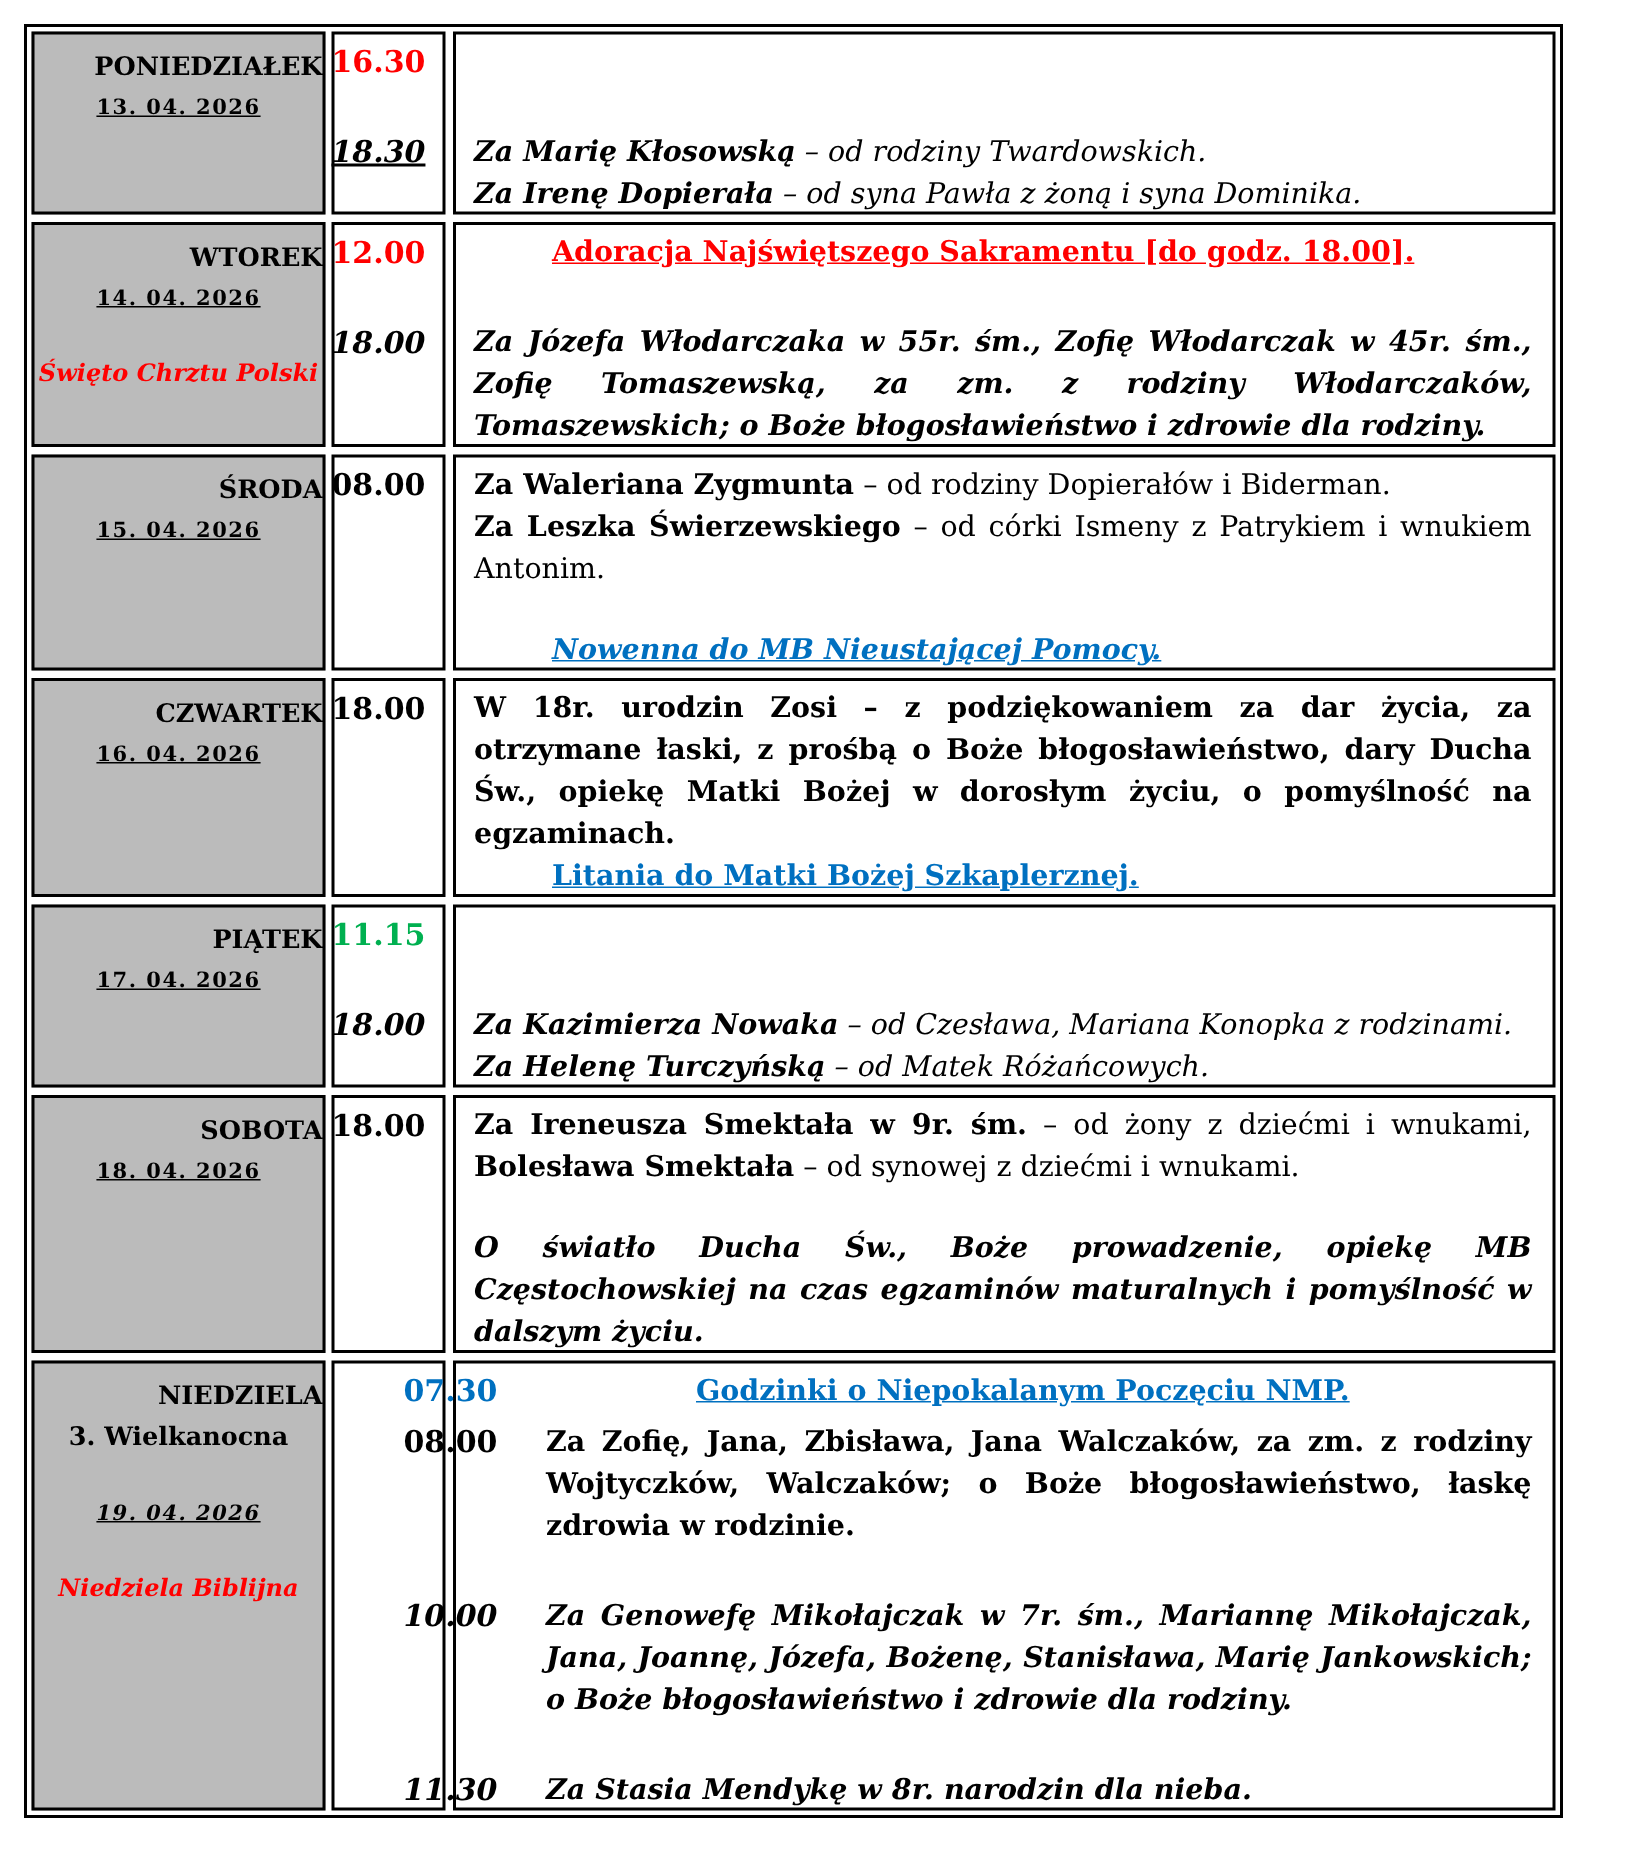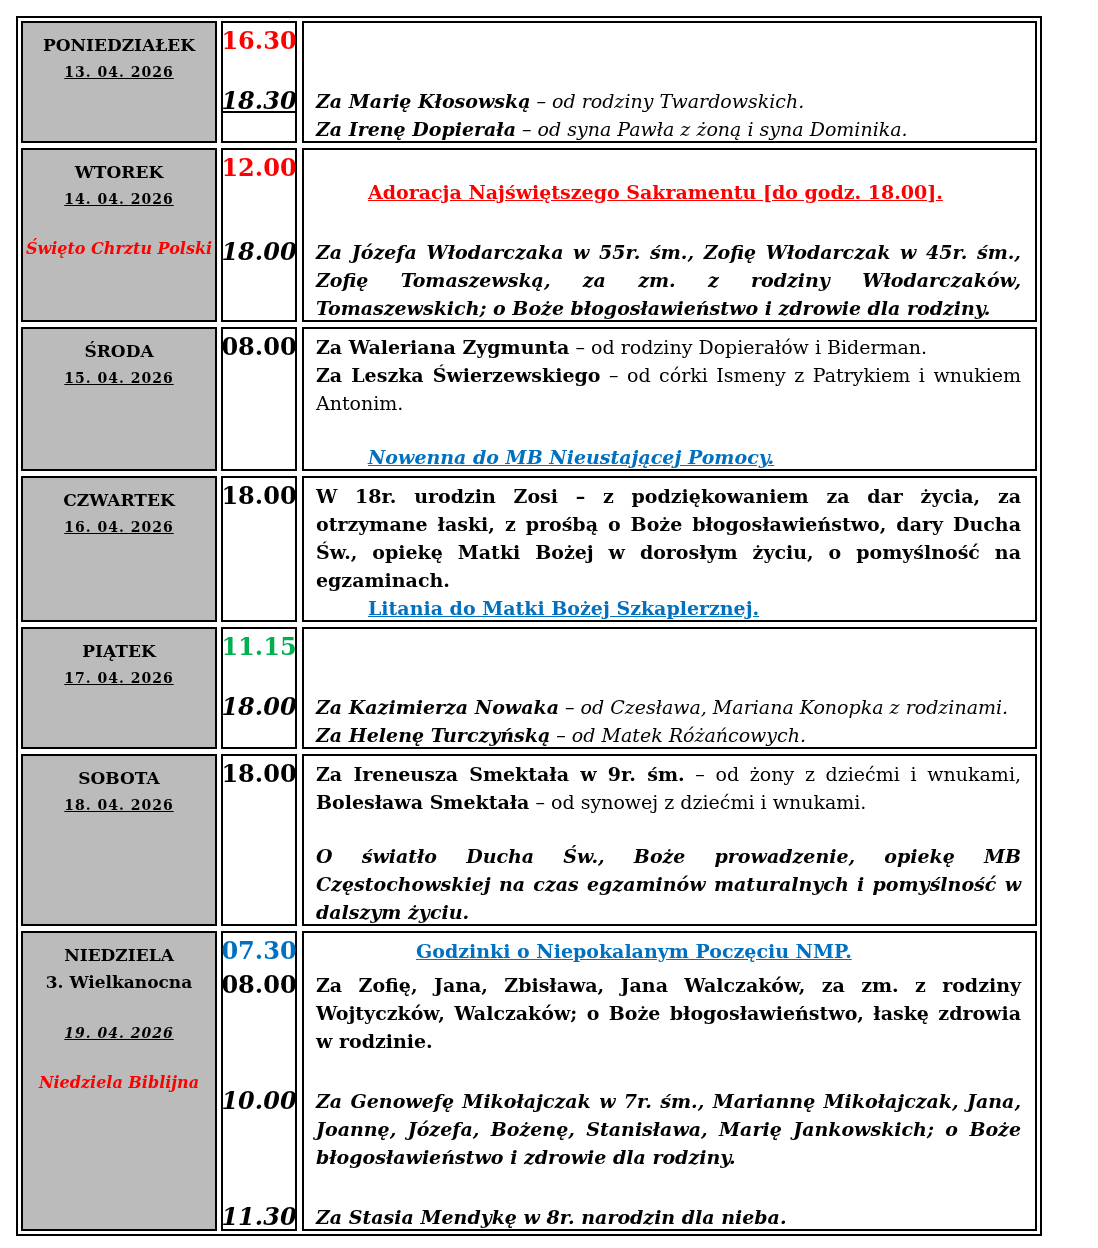--- a/index.html
+++ b/index.html
@@ -40,23 +40,22 @@
     position:absolute;top:0;bottom:0;
     box-sizing:border-box;
     border:2px solid var(--border,#000);
     z-index:0;
   }
   .time-frame{left:200px;width:76px;}
   .desc-frame{left:281px;right:0;}
   .time-cell{
     grid-column:2;
     position:relative;z-index:1;
-    text-align:center;
     font-weight:bold;
-    font-size:24px;
+    font-size:20px;
     line-height:28px;
     padding-top:6px;
   }
   .desc-cell{
     grid-column:4;
     position:relative;z-index:1;
     padding:6px 16px 0 14px;
     font-size:19px;
     line-height:28px;
   }
@@ -68,21 +67,21 @@
   .para .b{font-weight:bold;}
   .al-justify{text-align:justify;}
   .al-center{text-align:left;}
   .indent{text-indent:52px;}
   .ul span{text-decoration:underline;}
   .c-red{color:var(--red,#f00);}
   .c-blue{color:var(--blue,#07c);}
   .c-green{color:var(--green,#0b5);}
   .gap{margin-top:26px;font-style:italic;}
   .day-line{margin:0;}
-  .day-name{font-weight:bold;font-size:17px;line-height:27px;}
+  .day-name{font-weight:bold;font-size:17px;line-height:27px;text-align:right;}
   .day-sub{font-weight:bold;font-size:17px;line-height:27px;}
   .day-date{font-weight:bold;font-size:14px;line-height:27px;text-decoration:underline;letter-spacing:1px;}
   .day-note{font-weight:bold;font-size:16px;line-height:24px;color:var(--red,#f00);}
   .day-line.gap{margin-top:24px;}
 </style>
 </head>
 <body>
 
 <div class="table">
     <div class="trow" style="min-height: 113px;">
@@ -101,21 +100,21 @@
     </div>
     <div class="trow" style="min-height: 140px;">
       <div class="day-cell">
         <div class="day-line day-name">WTOREK</div>
         <div class="day-line day-date">14. 04. 2026</div>
         <div class="day-line day-note gap">Święto Chrztu Polski</div>
       </div>
       <div class="col-frame time-frame"></div>
       <div class="col-frame desc-frame"></div>
       <div class="time-cell t-red" style="grid-row: 1;">12.00</div>
-      <div class="desc-cell" style="grid-row: 1; margin-top: 24px;">
+      <div class="desc-cell" style="grid-row: 1;">
         <div class="para al-center c-red ul indent"><span class="b">Adoracja Najświętszego Sakramentu [do godz. 18.00].</span></div>
       </div>
       <div class="time-cell t-black gap" style="grid-row: 2;">18.00</div>
       <div class="desc-cell gap" style="grid-row: 2;">
         <div class="para al-justify"><span class="b">Za Józefa Włodarczaka w 55r. śm., Zofię Włodarczak w 45r. śm., Zofię Tomaszewską, za zm. z rodziny Włodarczaków, Tomaszewskich; o Boże błogosławieństwo i zdrowie dla rodziny.</span></div>
       </div>
     </div>
     <div class="trow" style="min-height: 124px;">
       <div class="day-cell">
         <div class="day-line day-name">ŚRODA</div>
@@ -163,21 +162,21 @@
         <div class="day-line day-date">18. 04. 2026</div>
       </div>
       <div class="col-frame time-frame"></div>
       <div class="col-frame desc-frame"></div>
       <div class="time-cell t-black" style="grid-row: 1;">18.00</div>
       <div class="desc-cell" style="grid-row: 1;">
         <div class="para al-justify"><span class="b">Za Ireneusza Smektała w 9r. śm.</span><span> – od żony z dziećmi i wnukami, </span><span class="b">Bolesława Smektała</span><span> – od synowej z dziećmi i wnukami.</span></div>
         <div class="para al-justify gap"><span class="b">O światło  Ducha Św., Boże prowadzenie, opiekę MB Częstochowskiej na czas egzaminów maturalnych i pomyślność w dalszym życiu.</span></div>
       </div>
     </div>
-    <div class="trow" style="min-height: 242px;">
+    <div class="trow" style="min-height: 242px; padding-left: 48px;">
       <div class="day-cell">
         <div class="day-line day-name">NIEDZIELA</div>
         <div class="day-line day-sub">3. Wielkanocna</div>
         <div class="day-line day-date gap">19. 04. 2026</div>
         <div class="day-line day-note gap">Niedziela Biblijna</div>
       </div>
       <div class="col-frame time-frame"></div>
       <div class="col-frame desc-frame"></div>
       <div class="time-cell t-blue" style="grid-row: 1;">07.30</div>
       <div class="desc-cell" style="grid-row: 1; margin-left: 48px;">

